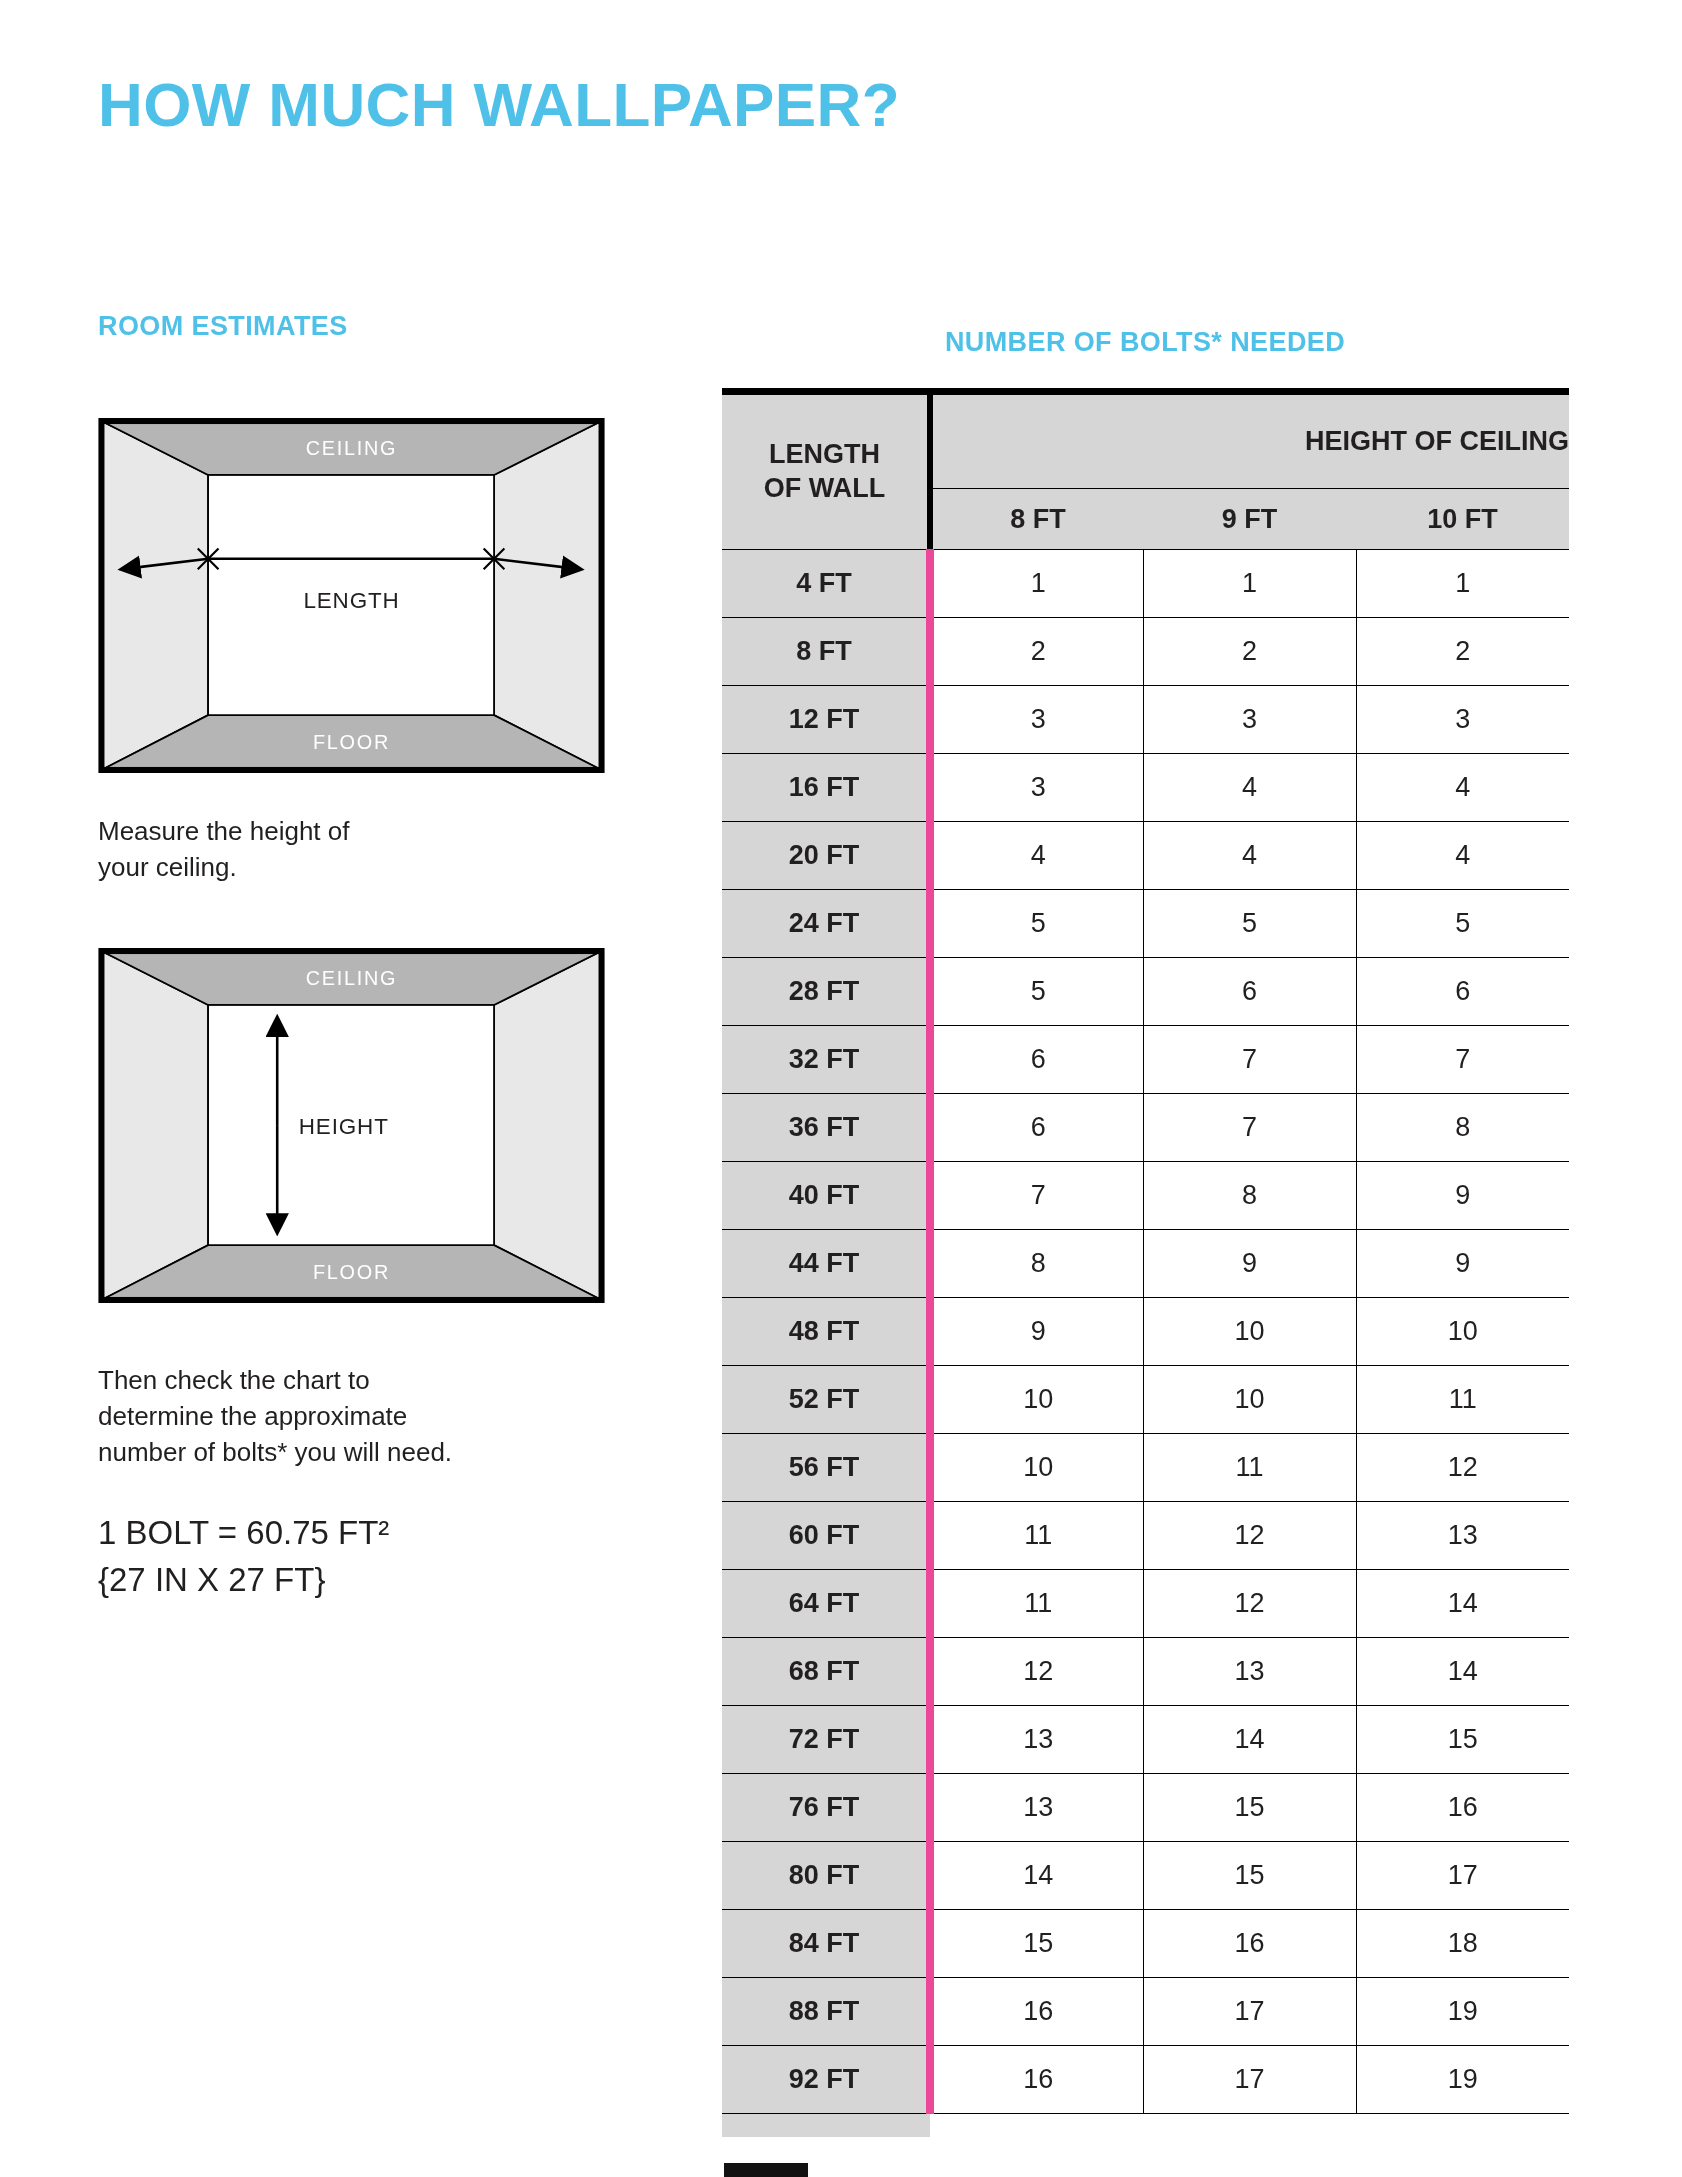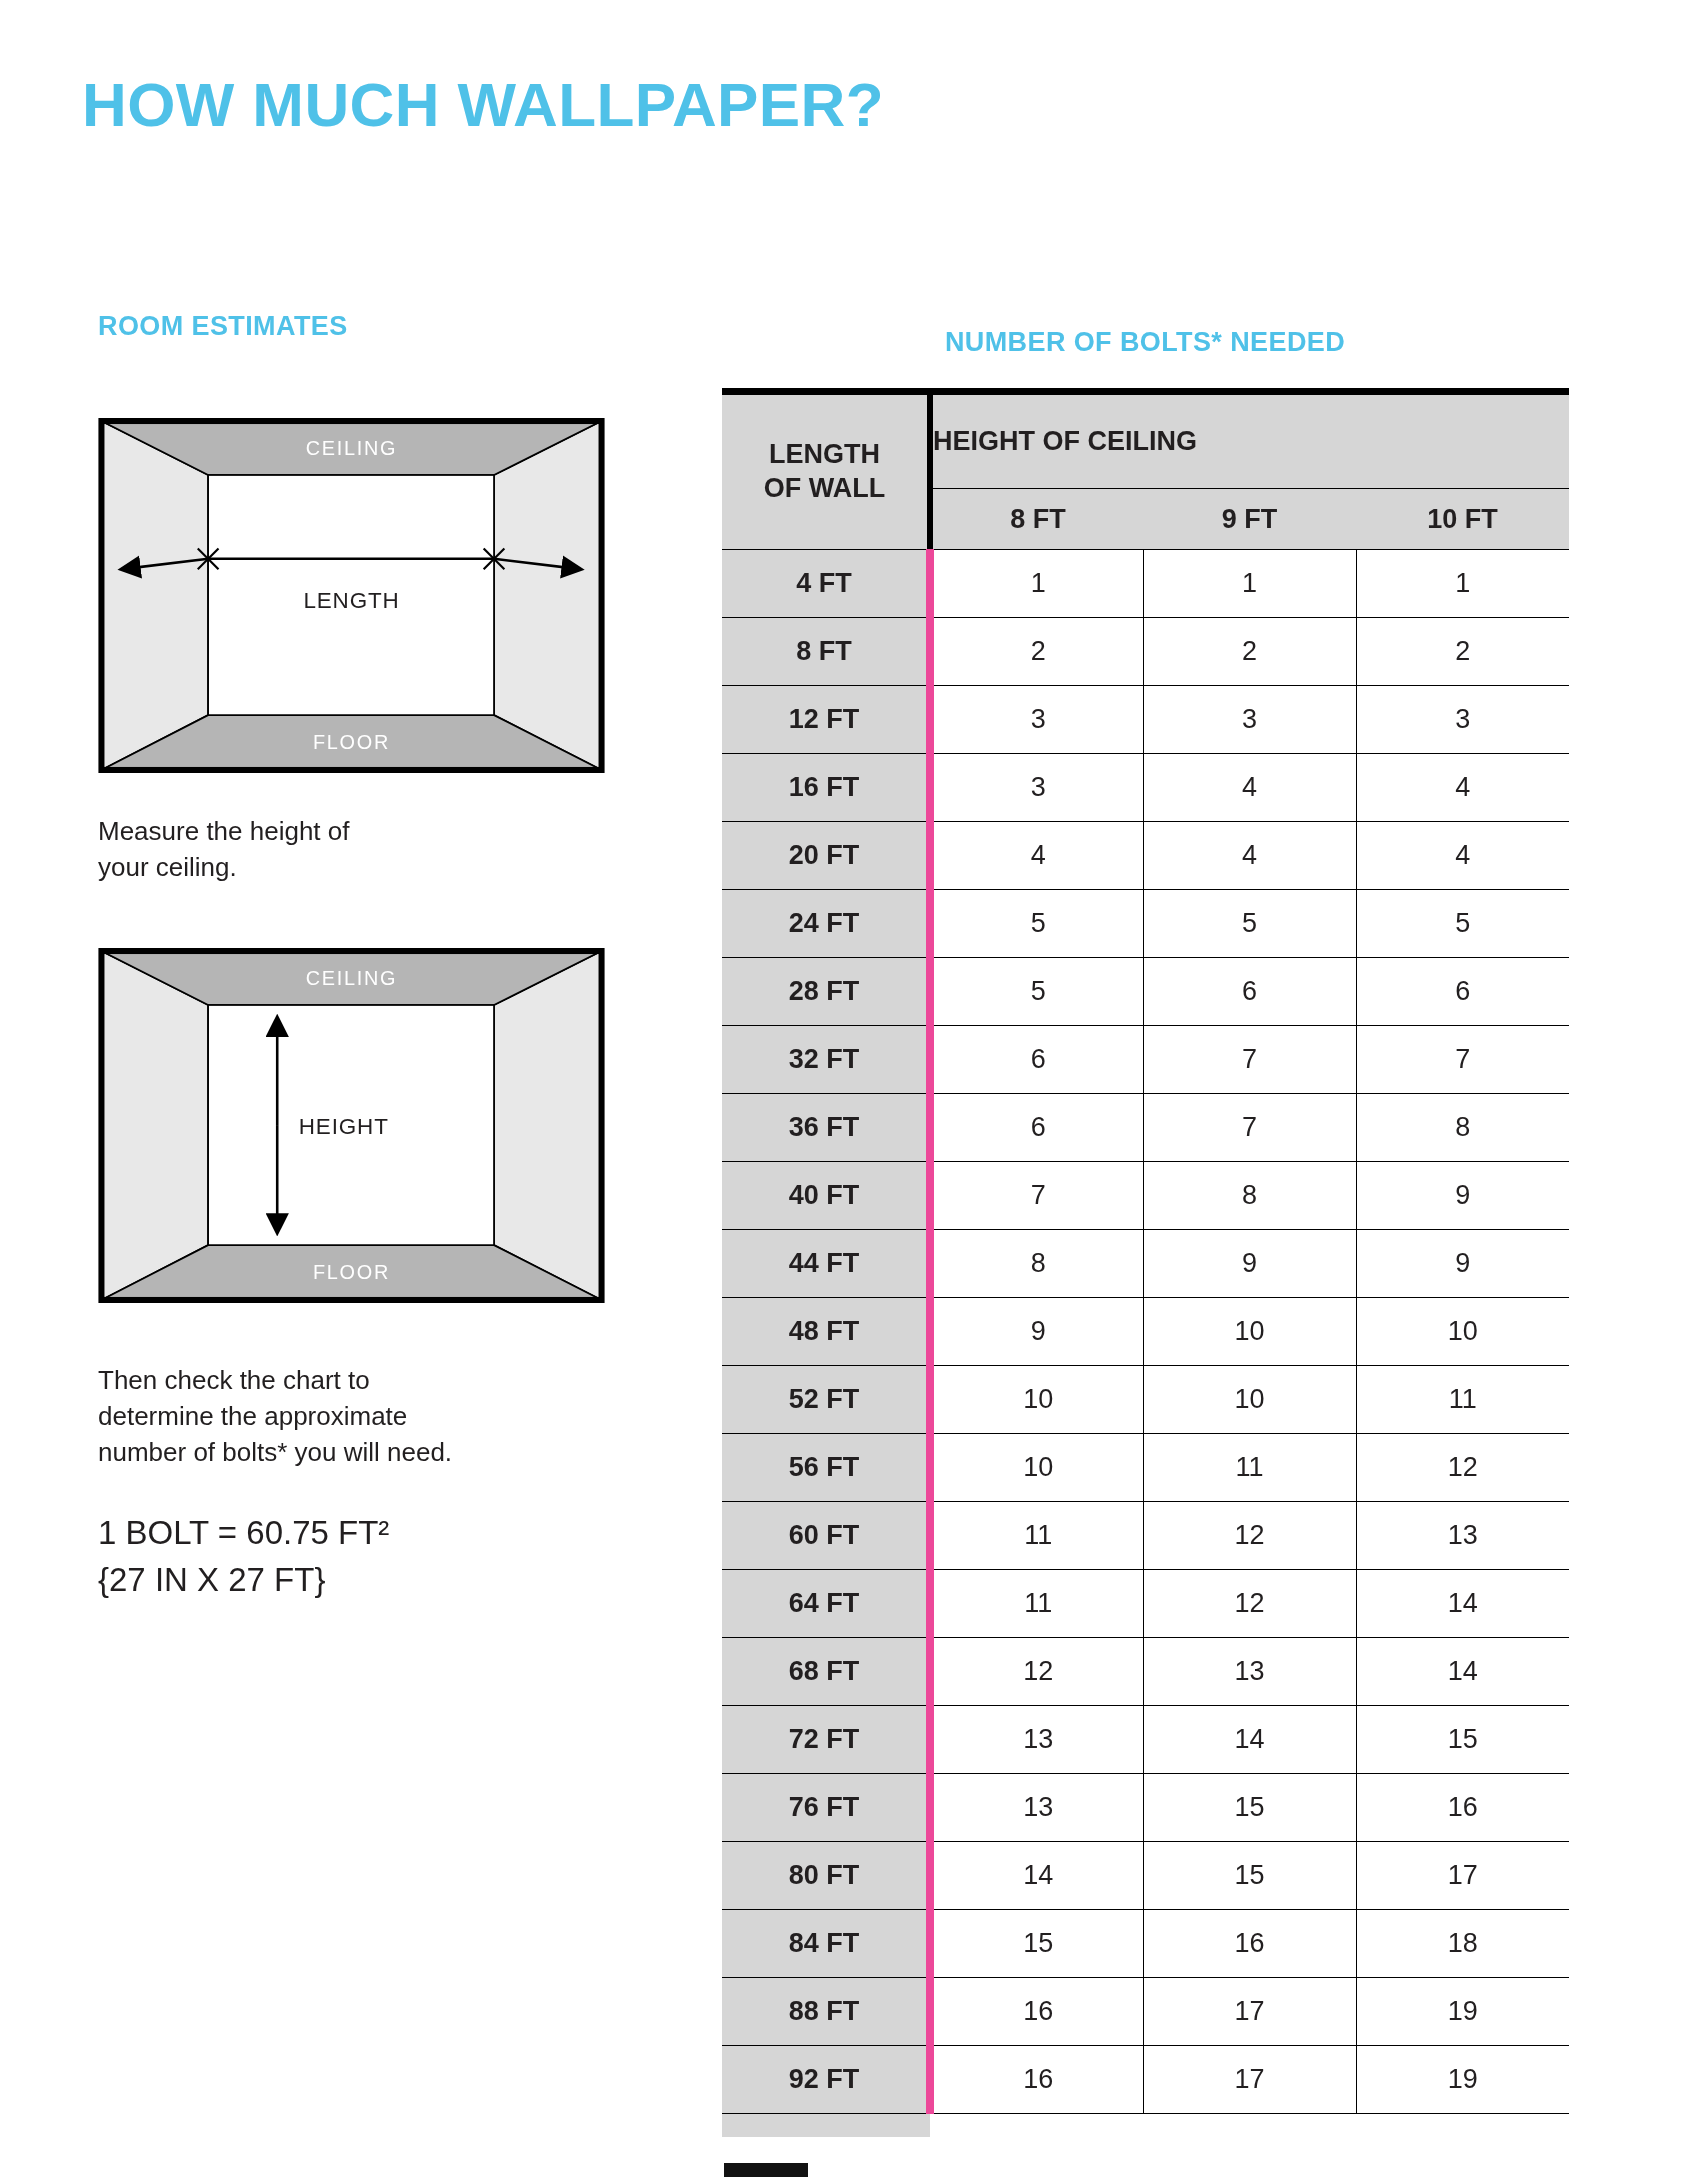--- a/index.html
+++ b/index.html
@@ -7,21 +7,21 @@
     position:relative;
     width:1683px;
     height:2177px;
     background:#fff;
     font-family:"Liberation Sans", sans-serif;
     color:var(--ink,#221f20);
     overflow:hidden;
   }
   .title{
     position:absolute;
-    left:82px;
+    left:98px;
     top:69px;
     margin:0;
     font-size:62px;
     font-weight:bold;
     letter-spacing:0.4px;
     color:var(--accent,#4fc1e8);
   }
   .col-left{position:absolute;left:98px;top:313px;width:519px;}
   .col-right{position:absolute;left:722px;top:313px;width:846px;margin-top:16px;}
   .section-heading{
@@ -75,21 +75,21 @@
     font-size:27px;
     text-align:center;
     line-height:1.25;
     white-space:pre-line;
   }
   .ceil-hdr{
     background:var(--gray,#d6d6d6);
     border-bottom:1.7px solid #000;
     font-weight:bold;
     font-size:27px;
-    text-align:left;
+    text-align:right;
     height:93px;
   }
   .sub-hdr td{
     background:var(--gray,#d6d6d6);
     border-bottom:1.7px solid #000;
     font-weight:bold;
     font-size:27px;
     text-align:center;
     height:60px;
   }

